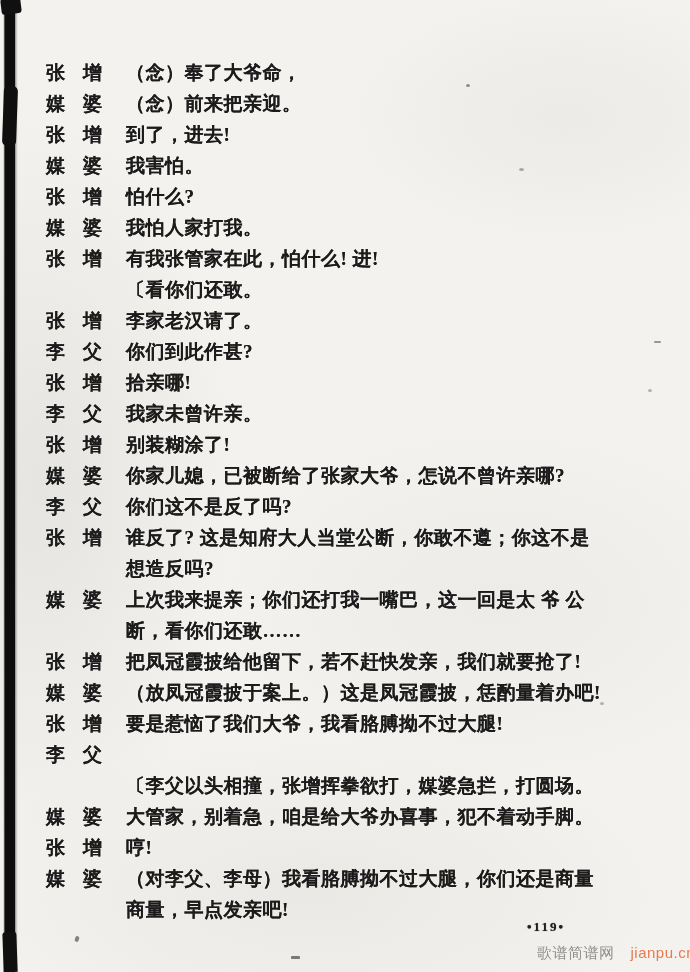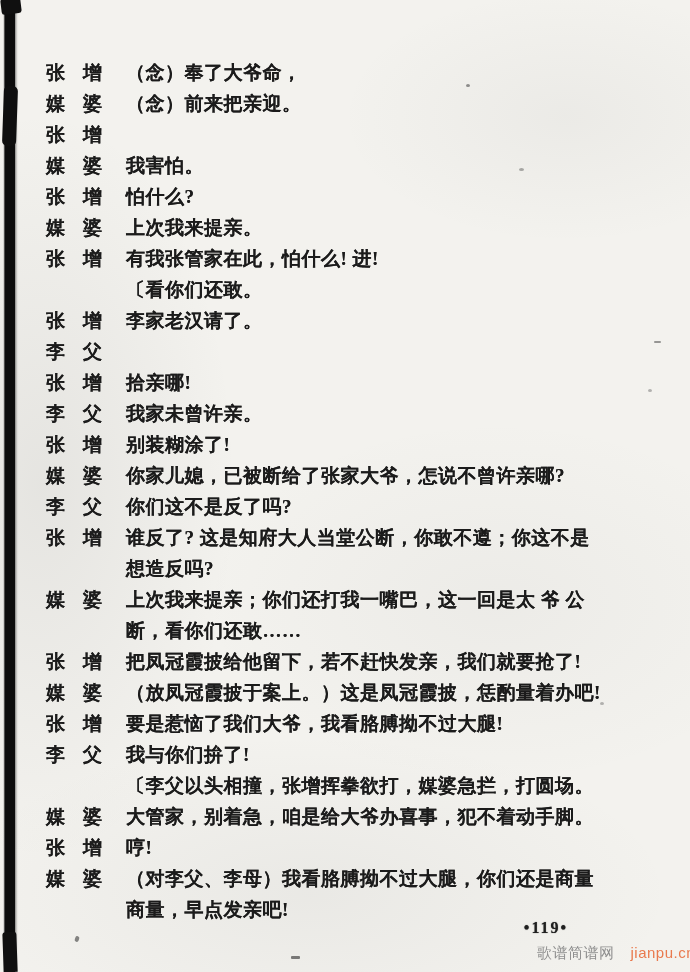--- a/index.html
+++ b/index.html
@@ -83,21 +83,21 @@
   .text {
     margin-left: 24px;
     letter-spacing: 0.5px;
   }
   .page-number {
     position: absolute;
     left: 504px;
     top: 919px;
     width: 84px;
     text-align: center;
-    font-size: 16px;
+    font-size: 13px;
     font-weight: 800;
     letter-spacing: 2px;
     color: #1f1f1f;
     text-shadow: 0 0 1px rgba(30,30,30,0.7);
   }
   .watermark {
     position: absolute;
     left: 537px;
     top: 944px;
     font-size: 15px;
@@ -136,41 +136,42 @@
           <span>媒</span>
           <span>婆</span>
         </span>
         <span class="text">（念）前来把亲迎。</span>
       </div>
       <div class="row dialogue">
         <span class="speaker">
           <span>张</span>
           <span>增</span>
         </span>
+        <span class="text">到了，进去!</span>
       </div>
       <div class="row dialogue">
         <span class="speaker">
           <span>媒</span>
           <span>婆</span>
         </span>
         <span class="text">我害怕。</span>
       </div>
       <div class="row dialogue">
         <span class="speaker">
           <span>张</span>
           <span>增</span>
         </span>
         <span class="text">怕什么?</span>
       </div>
       <div class="row dialogue">
         <span class="speaker">
           <span>媒</span>
           <span>婆</span>
         </span>
-        <span class="text">上次我来提亲。</span>
+        <span class="text">我怕人家打我。</span>
       </div>
       <div class="row dialogue">
         <span class="speaker">
           <span>张</span>
           <span>增</span>
         </span>
         <span class="text">有我张管家在此，怕什么! 进!</span>
       </div>
       <div class="row stage">
         <span class="speaker"></span>
@@ -181,20 +182,21 @@
           <span>张</span>
           <span>增</span>
         </span>
         <span class="text">李家老汉请了。</span>
       </div>
       <div class="row dialogue">
         <span class="speaker">
           <span>李</span>
           <span>父</span>
         </span>
+        <span class="text">你们到此作甚?</span>
       </div>
       <div class="row dialogue">
         <span class="speaker">
           <span>张</span>
           <span>增</span>
         </span>
         <span class="text">拾亲哪!</span>
       </div>
       <div class="row dialogue">
         <span class="speaker">
@@ -265,21 +267,20 @@
           <span>张</span>
           <span>增</span>
         </span>
         <span class="text">要是惹恼了我们大爷，我看胳膊拗不过大腿!</span>
       </div>
       <div class="row dialogue">
         <span class="speaker">
           <span>李</span>
           <span>父</span>
         </span>
-        <span class="text">我与你们拚了!</span>
       </div>
       <div class="row stage">
         <span class="speaker"></span>
         <span class="text">〔李父以头相撞，张增挥拳欲打，媒婆急拦，打圆场。</span>
       </div>
       <div class="row dialogue">
         <span class="speaker">
           <span>媒</span>
           <span>婆</span>
         </span>

